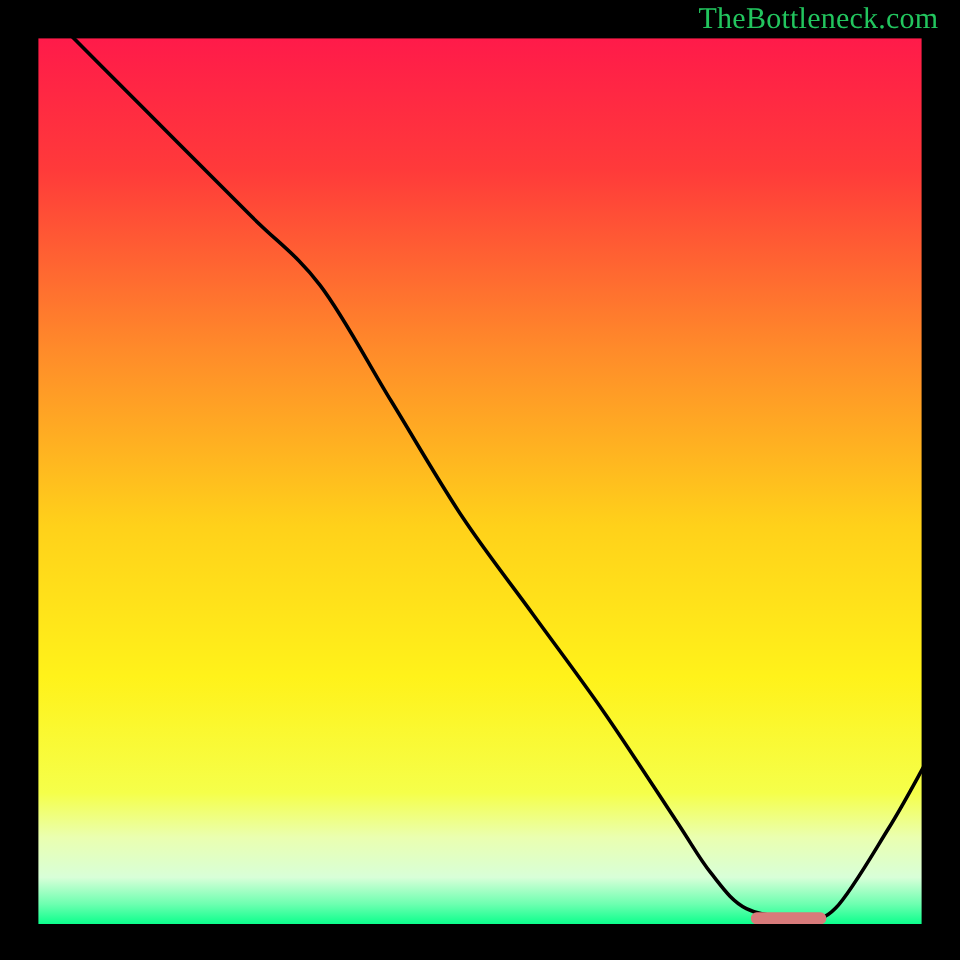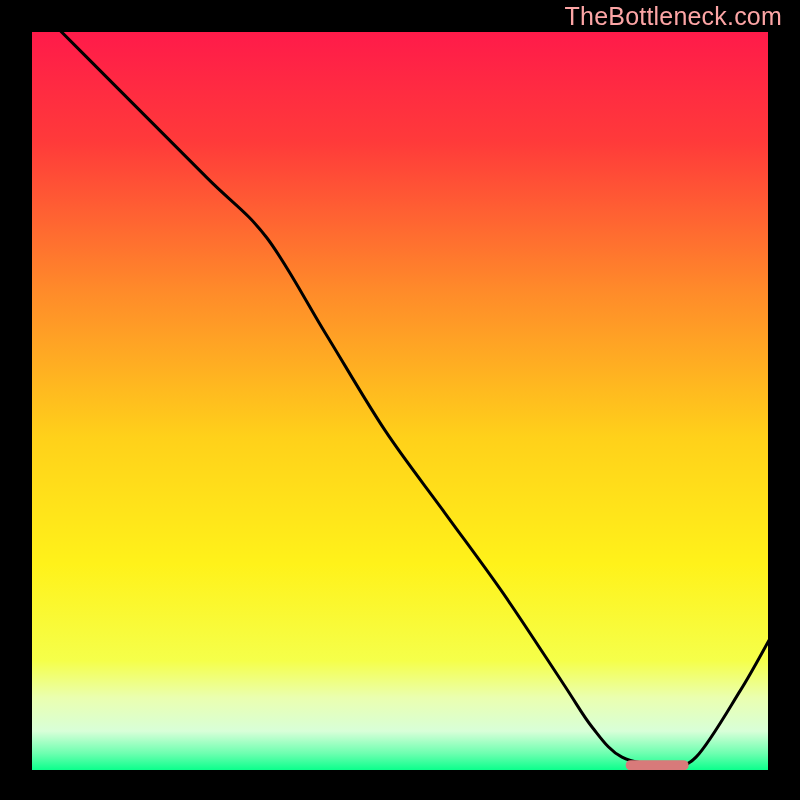--- a/index.html
+++ b/index.html
@@ -12,23 +12,23 @@
   }
   .stage {
     position: relative;
     width: 800px;
     height: 800px;
   }
   .watermark {
     position: absolute;
     top: 2px;
     right: 18px;
-    font-family: Liberation Sans, sans-serif;
+    font-family: Liberation Serif, serif;
     font-size: 25px;
-    color: #fca5a5;
+    color: #22c55e;
     letter-spacing: 0.2px;
     user-select: none;
   }
   svg {
     position: absolute;
     left: 0;
     top: 0;
   }
 </style>
 </head>

